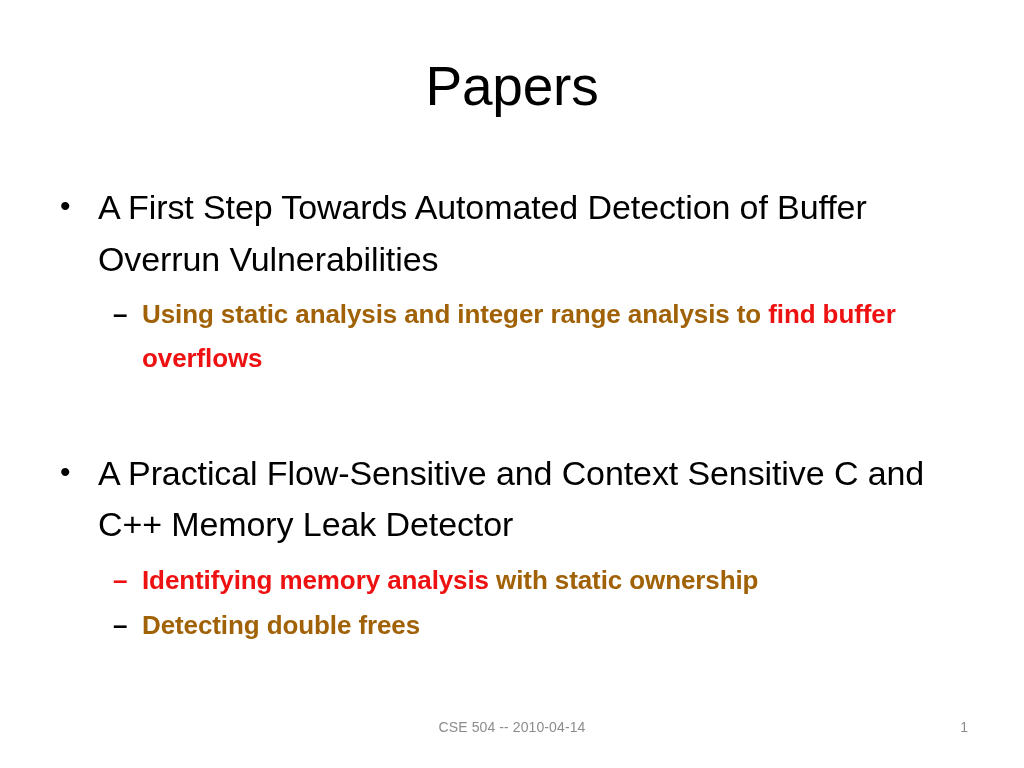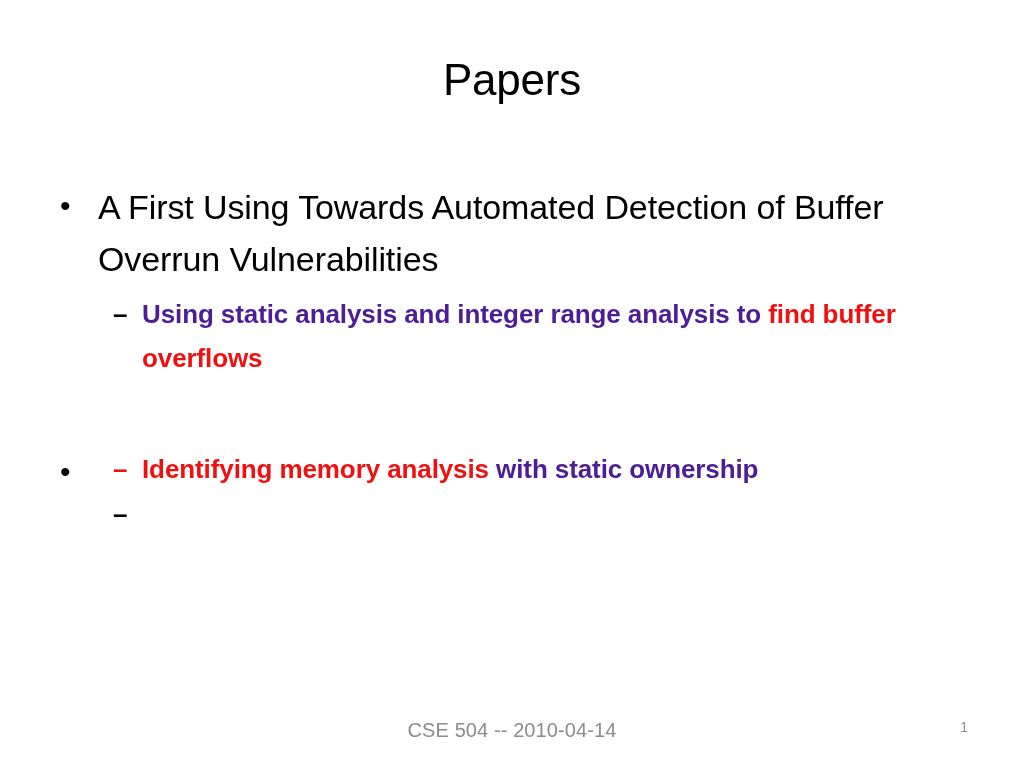--- a/index.html
+++ b/index.html
@@ -22,21 +22,21 @@
     margin: 0 auto;
   }
 
   
   .slide-title {
     position: absolute;
     left: 0;
     top: 56px;
     width: 1024px;
     text-align: center;
-    font-size: 44px;
+    font-size: 55px;
     font-weight: 400;
     line-height: 1.1;
     color: #000000;
     letter-spacing: -0.2px;
   }
 
   
   .body-area {
     position: absolute;
     left: 56px;
@@ -88,30 +88,30 @@
     font-weight: 700;
     font-size: 26px;
     line-height: 1.66;
   }
   .lvl2.compact { margin-top: 2px; }
 
   .marker-black { color: #000000; }
   .marker-red   { color: #EE1111; }
 
   .red  { color: #EE1111; }
-  .blk  { color: #4c1d95; }
+  .blk  { color: #a16207; }
 
   
   .footer-center {
     position: absolute;
     left: 0;
     top: 719px;
     width: 1024px;
     text-align: center;
-    font-size: 20px;
+    font-size: 14px;
     font-weight: 400;
     color: #8C8C8C;
     letter-spacing: 0.1px;
   }
   .footer-page {
     position: absolute;
     right: 56px;
     top: 719px;
     font-size: 14px;
     font-weight: 400;
@@ -124,41 +124,43 @@
 
 <div class="slide">
 
   <div class="slide-title">Papers</div>
 
   <div class="body-area">
 
     <div class="group">
       <div class="lvl1">
         <span class="marker">•</span>
-        <span>A First Using Towards Automated Detection of Buffer Overrun Vulnerabilities</span>
+        <span>A First Step Towards Automated Detection of Buffer Overrun Vulnerabilities</span>
       </div>
 
       <div class="lvl2">
         <span class="marker marker-black">–</span>
         <span class="blk">Using static analysis and integer range analysis to </span><span class="red">find buffer overflows</span>
       </div>
     </div>
 
     <div class="group">
       <div class="lvl1">
         <span class="marker">•</span>
+        <span>A Practical Flow-Sensitive and Context Sensitive C and C++ Memory Leak Detector</span>
       </div>
 
       <div class="lvl2">
         <span class="marker marker-red">–</span>
         <span class="red">Identifying memory analysis</span><span class="blk"> with static ownership</span>
       </div>
 
       <div class="lvl2 compact">
         <span class="marker marker-black">–</span>
+        <span class="blk">Detecting double frees</span>
       </div>
     </div>
 
   </div>
 
   <div class="footer-center">CSE 504 -- 2010-04-14</div>
 
   <div class="footer-page">1</div>
 
 </div>

